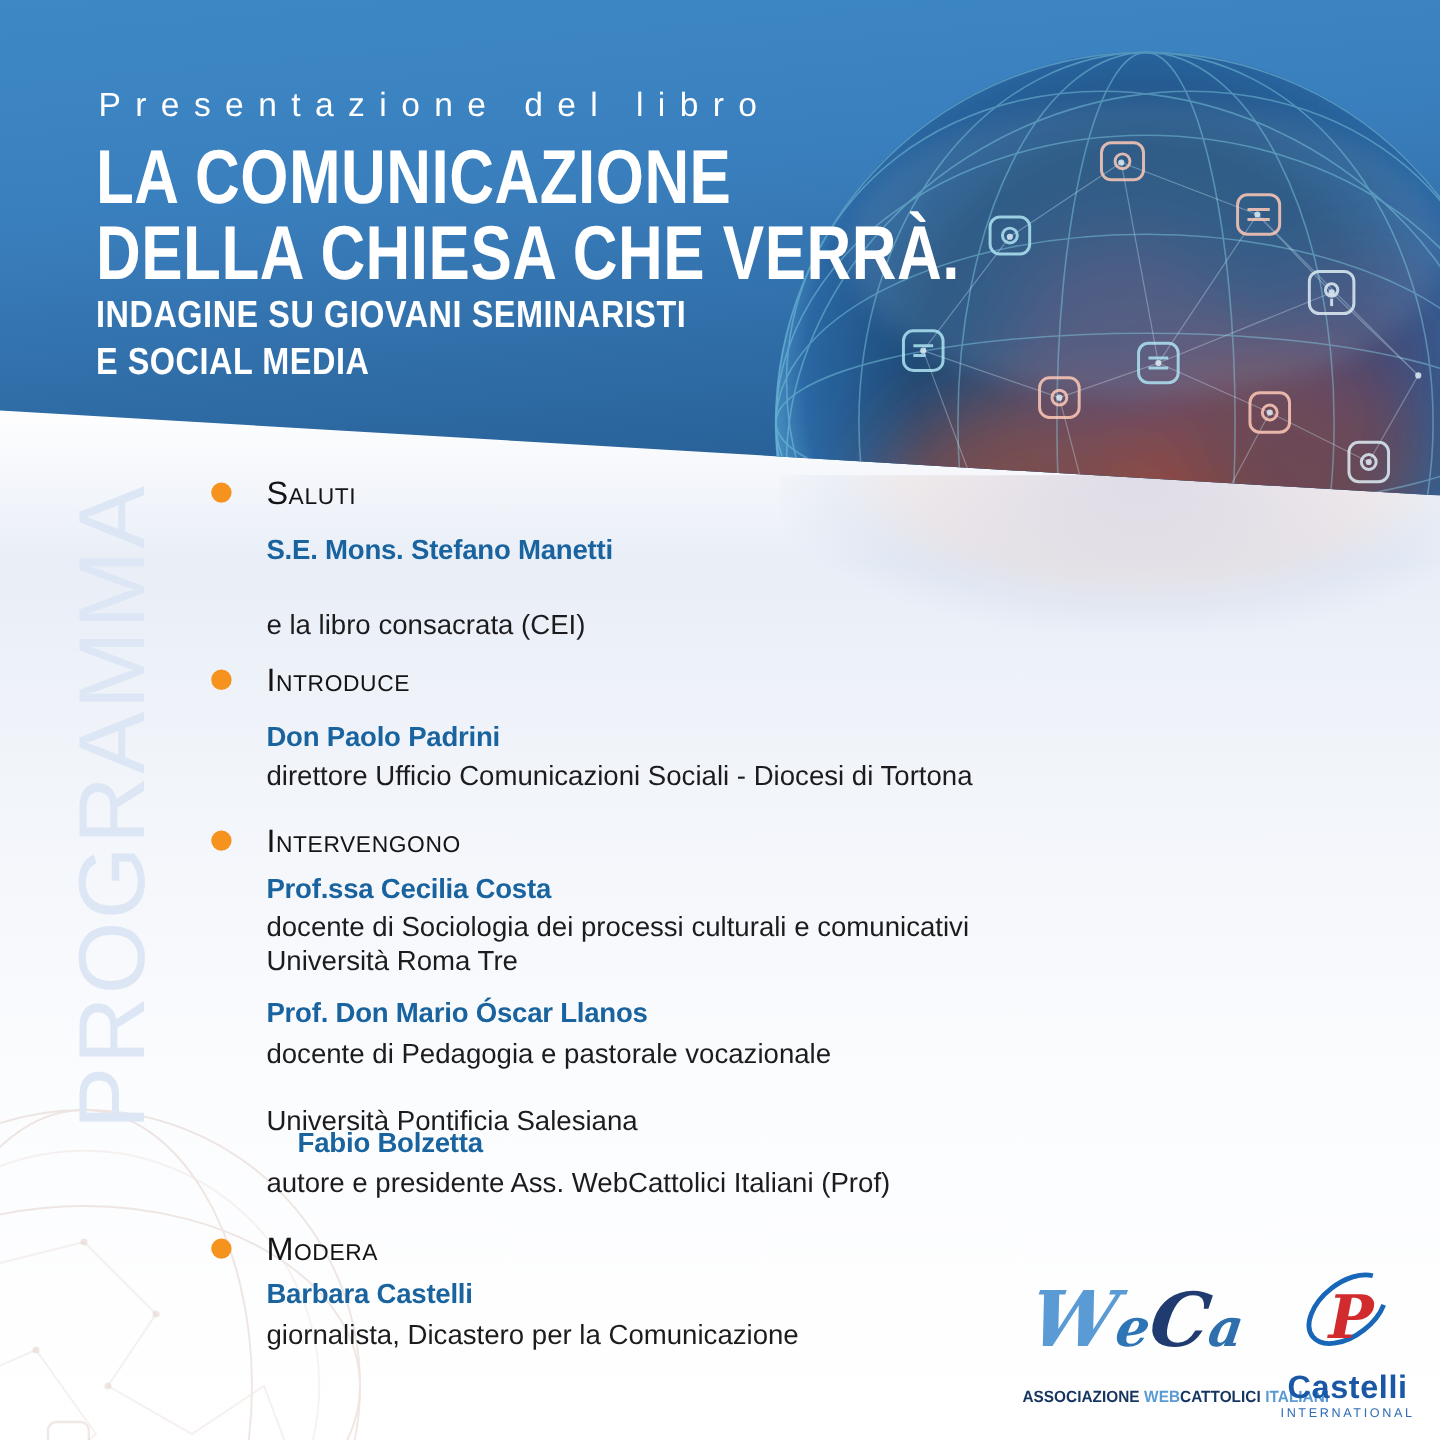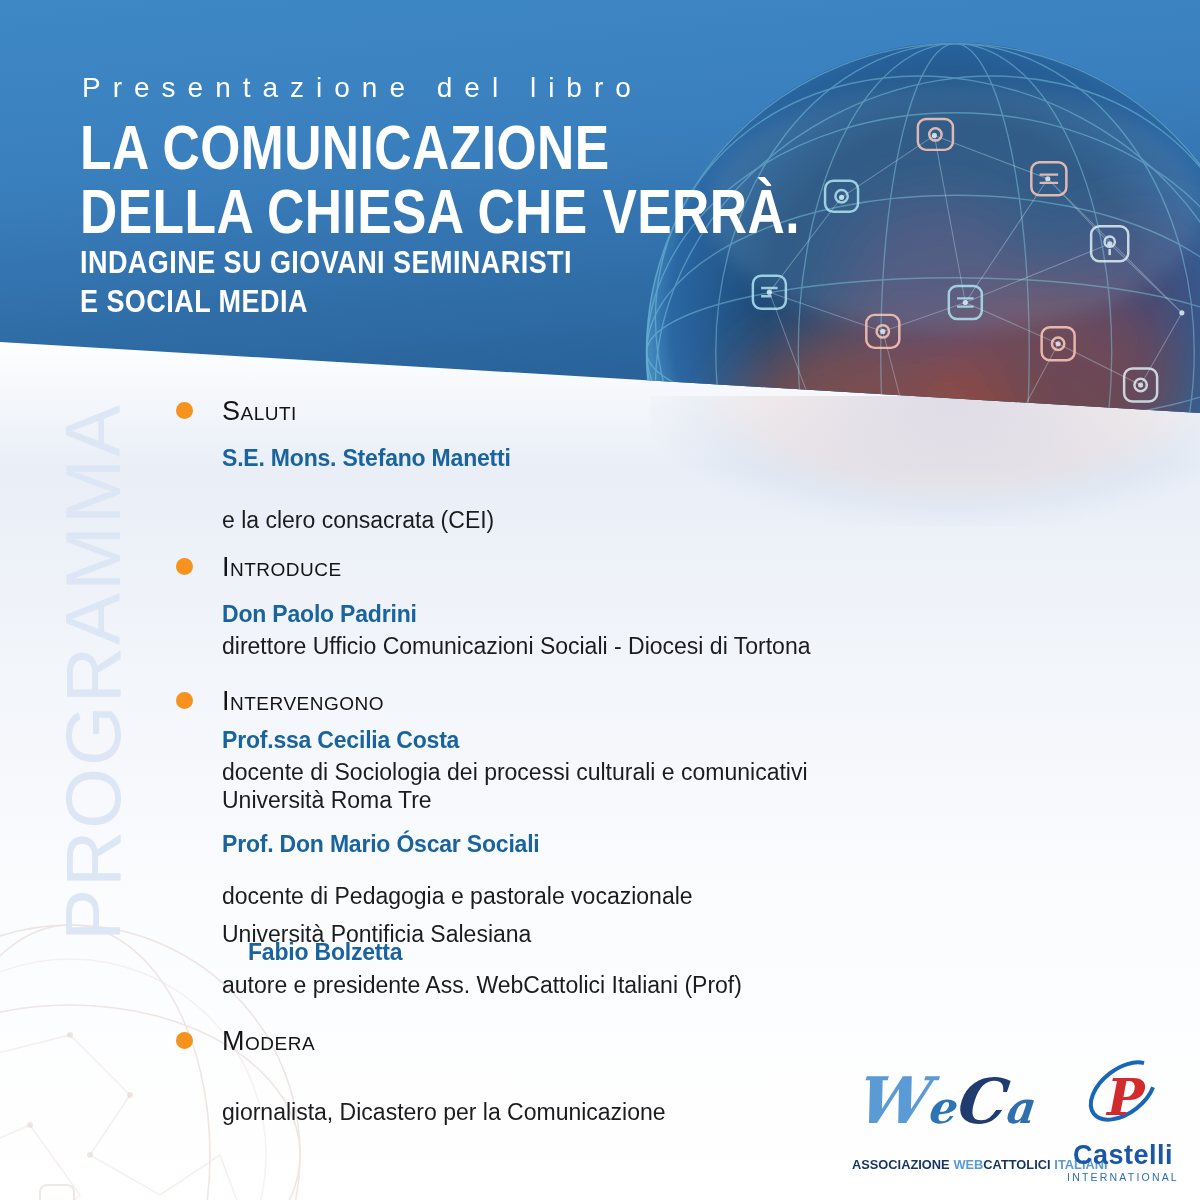--- a/index.html
+++ b/index.html
@@ -225,48 +225,49 @@
 
   <div class="side-label">PROGRAMMA</div>
 
   <div class="program">
 
     <div class="sec-head" style="top:6px;">
       <span class="dot"></span>
       <span class="sec-label">Saluti</span>
     </div>
     <div class="spk-name" style="top:50px;">S.E. Mons. Stefano Manetti</div>
-    <div class="spk-role" style="top:116px;">e la clero consacrata (CEI)</div>
+    <div class="spk-role" style="top:116px;">e la libro consacrata (CEI)</div>
 
     <div class="sec-head" style="top:162px;">
       <span class="dot"></span>
       <span class="sec-label">Introduce</span>
     </div>
     <div class="spk-name" style="top:206px;">Don Paolo Padrini</div>
     <div class="spk-role" style="top:242px;">direttore Ufficio Comunicazioni Sociali - Diocesi di Tortona</div>
 
     <div class="sec-head" style="top:296px;">
       <span class="dot"></span>
       <span class="sec-label">Intervengono</span>
     </div>
     <div class="spk-name" style="top:332px;">Prof.ssa Cecilia Costa</div>
     <div class="spk-role" style="top:368px;">docente di Sociologia dei processi culturali e comunicativi</div>
     <div class="spk-role" style="top:396px;">Università Roma Tre</div>
 
-    <div class="spk-name" style="top:436px;">Prof. Don Mario Óscar Sociali</div>
-    <div class="spk-role" style="top:492px;text-align:center;">docente di Pedagogia e pastorale vocazionale</div>
+    <div class="spk-name" style="top:436px;">Prof. Don Mario Óscar Llanos</div>
+    <div class="spk-role" style="top:474px;text-align:center;">docente di Pedagogia e pastorale vocazionale</div>
     <div class="spk-role" style="top:502px;margin-top:28px;">Università Pontificia Salesiana</div>
 
     <div class="spk-name" style="top:544px;margin-left:26px;">Fabio Bolzetta</div>
     <div class="spk-role" style="top:581px;">autore e presidente Ass. WebCattolici Italiani (Prof)</div>
 
     <div class="sec-head" style="top:636px;">
       <span class="dot"></span>
       <span class="sec-label">Modera</span>
     </div>
+    <div class="spk-name" style="top:670px;">Barbara Castelli</div>
     <div class="spk-role" style="top:708px;">giornalista, Dicastero per la Comunicazione</div>
   </div>
 
   <div class="weca">
     <div class="weca-word">
       <span class="wl1">W</span><span class="wl2">e</span><span class="wl3">C</span><span class="wl4">a</span>
     </div>
     <div class="weca-caption">
       <span class="cap-navy">ASSOCIAZIONE</span><span class="cap-blue">WEB</span><span class="cap-navy2">CATTOLICI</span><span class="cap-blue">ITALIANI</span>
     </div>

